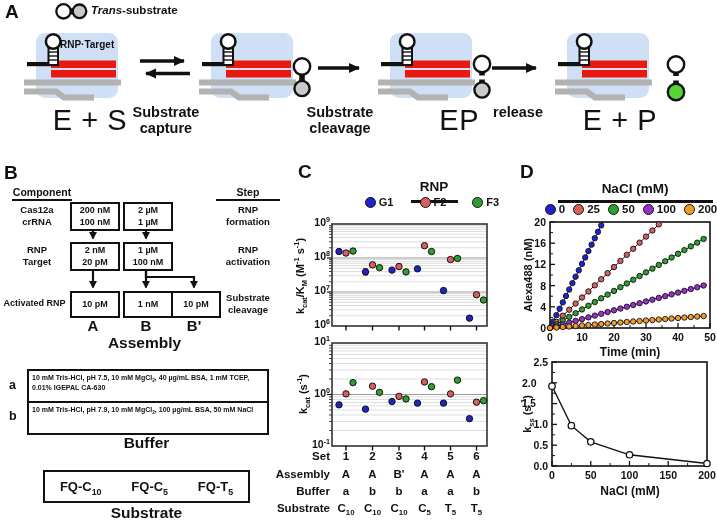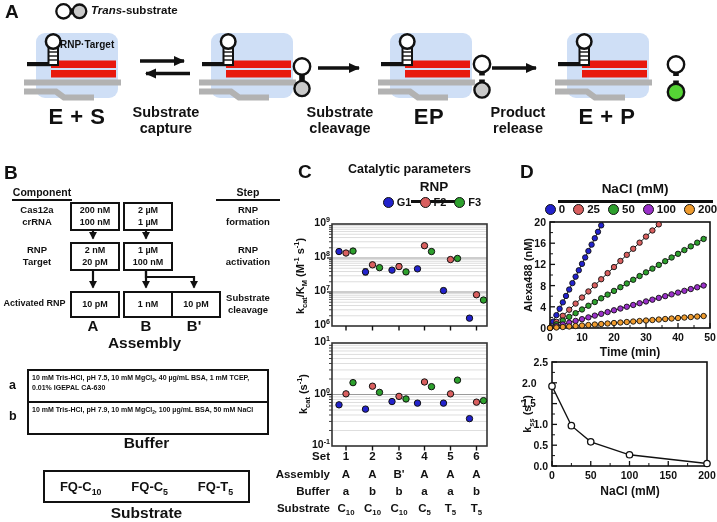--- a/index.html
+++ b/index.html
@@ -3,21 +3,21 @@
 <meta charset="utf-8">
 <style>
   html,body{margin:0;padding:0;background:#fff;}
   .canvas{position:relative;width:717px;height:522px;background:#fff;overflow:hidden;
           font-family:"Liberation Sans", sans-serif;color:#111;}
   .abs{position:absolute;}
   .b{font-weight:bold;}
   .ctr{text-align:center;}
   .layer{position:absolute;left:0;top:0;}
   .panel-letter{position:absolute;font-size:19px;font-weight:bold;}
-  .state-label{position:absolute;font-size:22px;font-weight:bold;letter-spacing:0.5px;text-align:center;width:100px;}
+  .state-label{position:absolute;font-size:29px;font-weight:normal;letter-spacing:0.5px;text-align:right;width:100px;}
   .step-label{position:absolute;font-size:14.5px;font-weight:bold;line-height:1.08;text-align:center;width:100px;}
   .bbox{position:absolute;border:2px solid #111;background:#fff;text-align:center;font-weight:bold;
         font-size:9px;line-height:1.25;display:flex;flex-direction:column;justify-content:center;}
   .collab{position:absolute;text-align:center;font-weight:bold;font-size:9.5px;line-height:1.3;}
   .hdr{position:absolute;text-align:center;font-weight:bold;font-size:10.5px;border-bottom:2px solid #111;padding-bottom:1px;}
   .sect{position:absolute;text-align:center;font-weight:bold;font-size:15.5px;}
   .tick{position:absolute;font-size:10px;font-weight:bold;line-height:1;white-space:nowrap;}
   .ylab-rot{position:absolute;font-weight:bold;font-size:11px;white-space:nowrap;
             transform:translate(-50%,-50%) rotate(-90deg);}
   .legend{position:absolute;display:flex;align-items:center;justify-content:center;font-weight:bold;}
@@ -480,21 +480,20 @@
 
   <div class="step-label" style="left:116px;top:105px;">
     <div>Substrate</div>
       <div>capture</div>
   </div>
   <div class="step-label" style="left:290px;top:105px;">
     <div>Substrate</div>
       <div>cleavage</div>
   </div>
   <div class="step-label" style="left:468px;top:105px;">
-    <div>Product</div>
       <div>release</div>
   </div>
 
   <div class="panel-letter" style="left:4px;top:162px;">B</div>
   <div class="hdr" style="left:12px;top:186px;width:60px;">Component</div>
   <div class="hdr" style="left:216px;top:186px;width:64px;">Step</div>
 
   <div class="collab" style="left:8px;top:204px;width:58px;">
     <div>Cas12a</div>
       <div>crRNA</div>
@@ -550,24 +549,23 @@
   <div class="sect" style="left:84px;top:434px;width:125px;">Buffer</div>
 
   <div class="subbox" style="left:43px;top:470px;width:203px;height:29px;">
     <span>FQ-C<sub>10</sub></span>
     <span>FQ-C<sub>5</sub></span>
     <span>FQ-T<sub>5</sub></span>
   </div>
   <div class="sect" style="left:84px;top:504px;width:125px;">Substrate</div>
 
   <div class="panel-letter" style="left:298px;top:161px;">C</div>
-  <div class="abs b ctr" style="left:332px;top:162px;width:155px;font-size:12.5px;">Catalytic parameters</div>
   <div class="abs b ctr" style="left:404px;top:179px;width:60px;font-size:13.5px;">RNP</div>
   <div class="abs" style="left:411px;top:200px;width:47px;height:2.5px;background:#111;"></div>
-  <div class="legend" id="legend-c" style="left:352px;top:196px;width:160px;font-size:11px;">
+  <div class="legend" id="legend-c" style="left:352px;top:196px;width:160px;font-size:11px;gap:18px;">
       <span class="item">
         <span class="dot" style="background: rgb(34, 34, 204);"></span>
         <span>G1</span>
       </span>
       <span class="item">
         <span class="dot" style="background: rgb(217, 95, 95);"></span>
         <span>F2</span>
       </span>
       <span class="item">
         <span class="dot" style="background: rgb(45, 160, 45);"></span>

